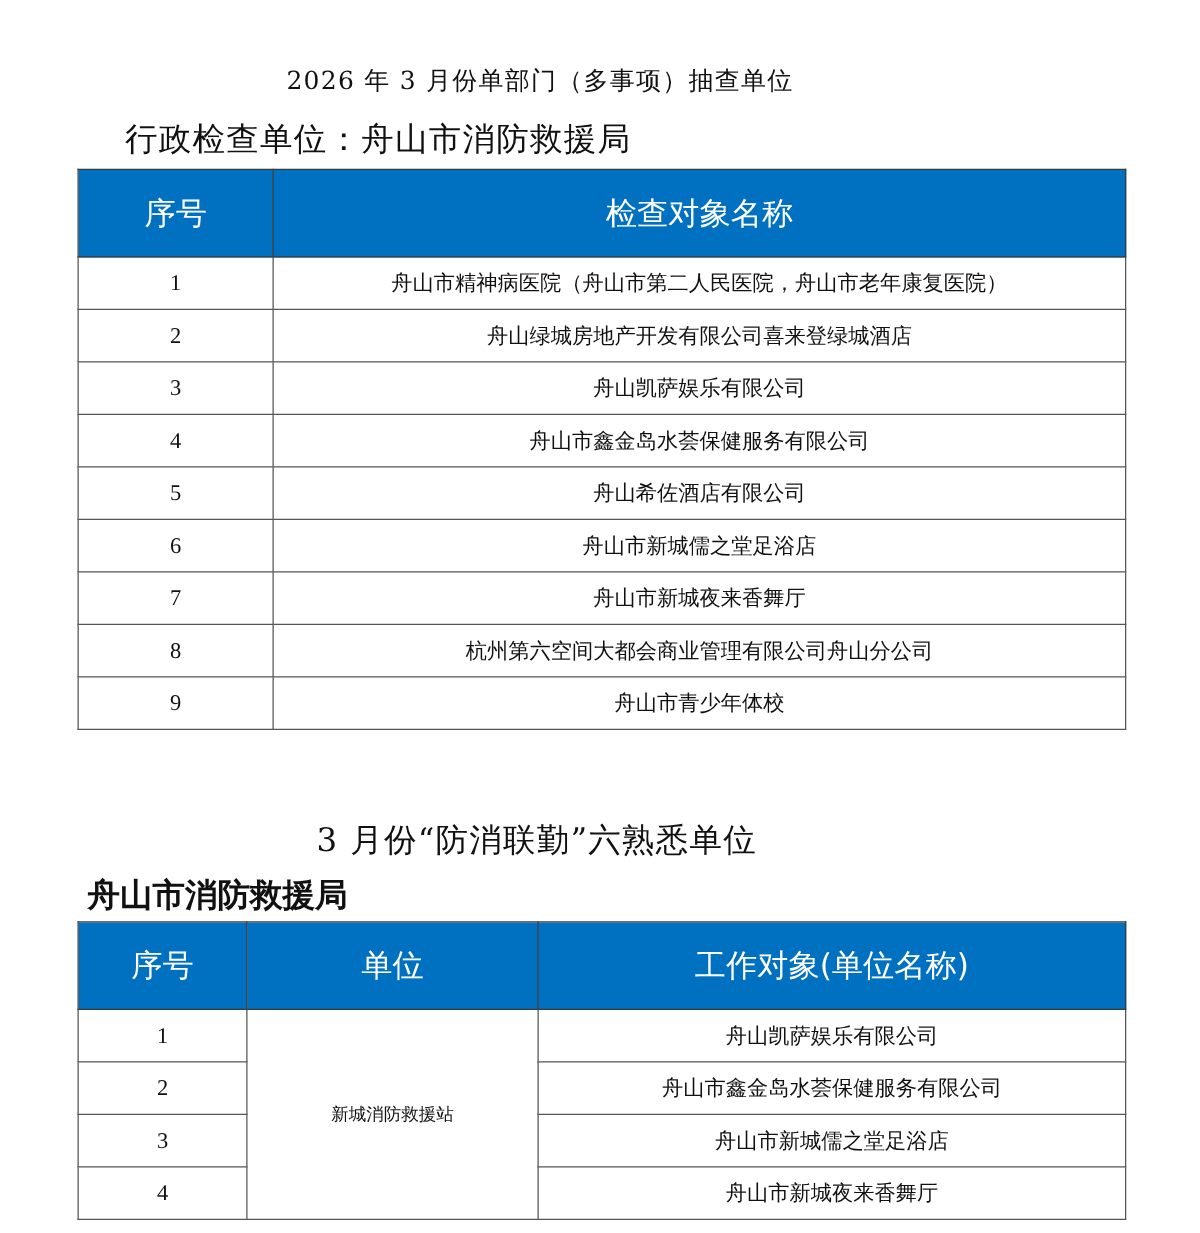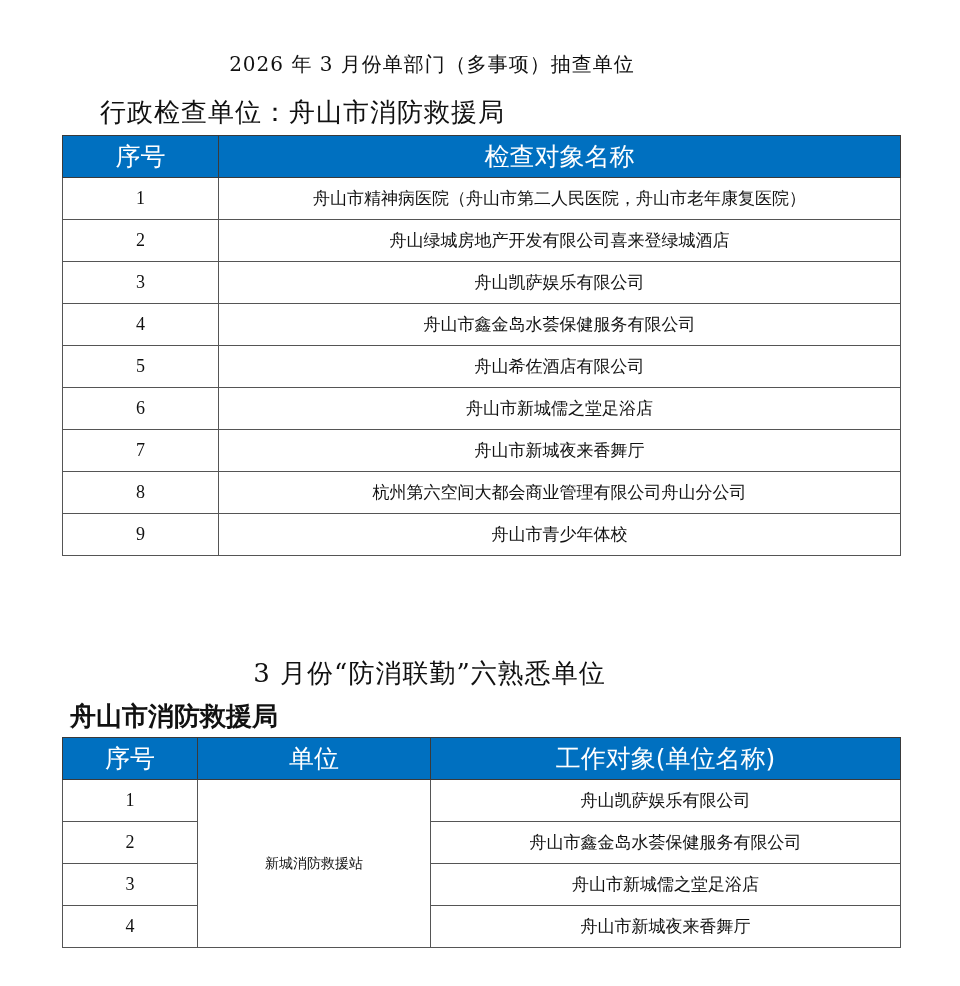--- a/index.html
+++ b/index.html
@@ -65,21 +65,21 @@
     }
     table.t1 { top: 135px; }
     table.t2 { top: 737px; }
     th {
       background: #0070c0;
       color: #ffffff;
       font-family: "DejaVu Sans", "Liberation Sans", sans-serif;
       font-weight: normal;
       font-size: 25px;
       height: 41px;
-      padding: 0;
+      padding: 14px;
       border: 1px solid #3a3a3a;
       text-align: center;
       vertical-align: middle;
     }
     td {
       height: 41px;
       padding: 0;
       border: 1px solid #555;
       font-size: 17px;
       font-family: "DejaVu Serif", "Liberation Serif", serif;

